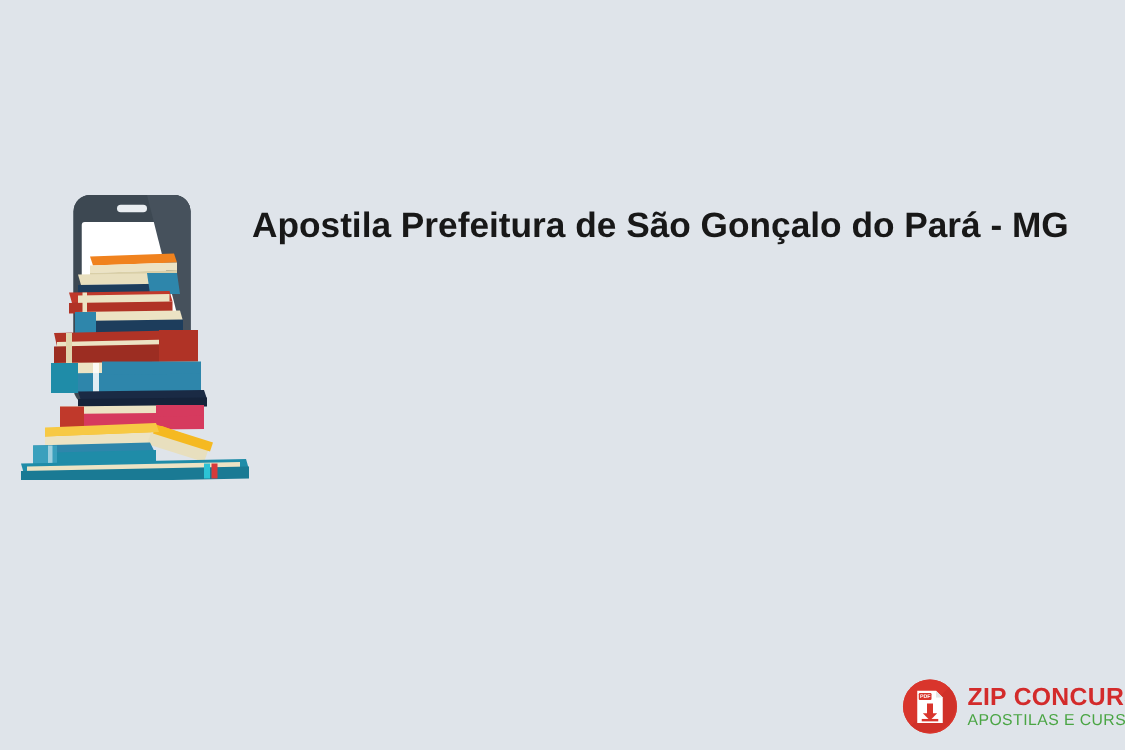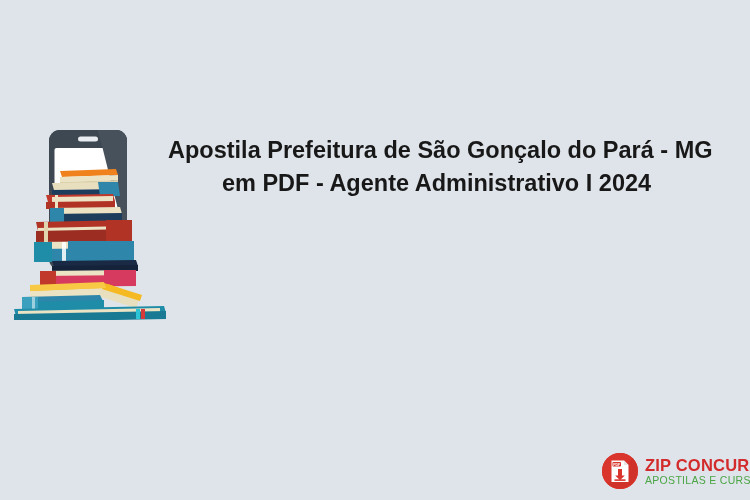--- a/index.html
+++ b/index.html
@@ -187,21 +187,20 @@
         <path d="M10 186 L152 183 L152 192 L10 195 Z" fill="#ece3c4"></path>
         <path d="M6 189 L158 186 L158 194 L6 197 Z" fill="#1a7a94"></path>
         <rect x="128" y="184" width="4" height="10" fill="#2cc3d6"></rect>
         <rect x="133" y="184" width="4" height="10" fill="#d63a3a"></rect>
       </g>
     </svg>
   </div>
 
   <div id="title-block">
     <span class="title-line">Apostila Prefeitura de São Gonçalo do Pará - MG</span>
-    <span class="title-line">em PDF - Agente Administrativo I 2024</span>
   </div>
 
   <div id="brand-logo">
     <div id="brand-mark">
       <svg viewBox="0 0 38 38" xmlns="http://www.w3.org/2000/svg">
         <circle cx="19" cy="19" r="18" fill="#d9352c"></circle>
         <path d="M19 1 A18 18 0 0 1 19 37 A18 18 0 0 1 19 1 Z" fill="#d9352c"></path>
         <path d="M31.7 6.3 A18 18 0 0 1 6.3 31.7 Z" fill="#c62d26" opacity="0.45"></path>
 
         <path d="M10.5 8.5 L23 8.5 L27.5 13 L27.5 30 L10.5 30 Z" fill="#ffffff"></path>

